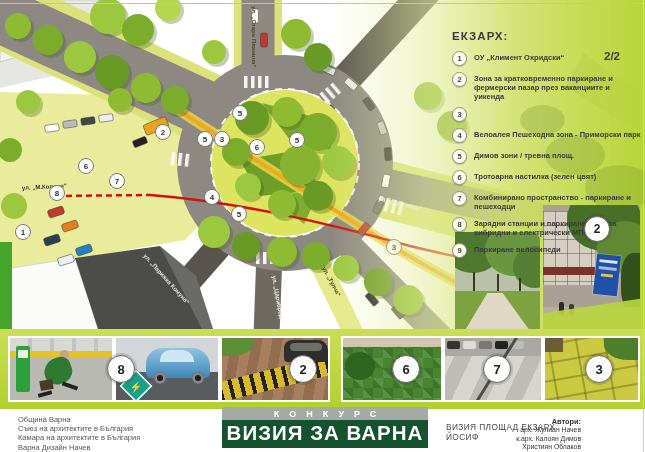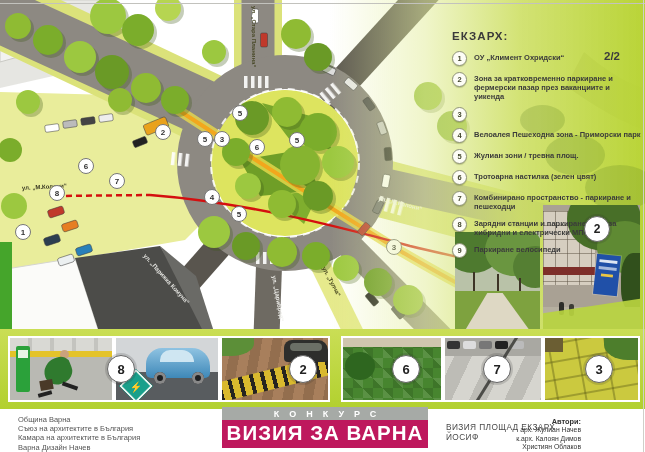--- a/index.html
+++ b/index.html
@@ -36,21 +36,21 @@
          box-shadow:0 0 0 2px rgba(50,50,50,.18);display:flex;align-items:center;justify-content:center;
          font-size:13px;font-weight:bold;color:#222;}
   .badge.small{width:24px;height:24px;font-size:12px;}
 
   
   .footer{position:absolute;left:0;top:409px;width:589px;height:43px;background:#fff;}
   .orgs{position:absolute;left:18px;top:6px;font-size:7.5px;color:#555;line-height:9.2px;}
   .contest{position:absolute;left:222px;top:-2px;width:206px;text-align:center;}
   .contest-label{background:#a6aaa6;color:#fff;font-size:9px;font-weight:bold;
                  letter-spacing:10px;padding:2px 0 1px 10px;}
-  .contest-title{background:#be185d;color:#fff;font-size:20.5px;font-weight:bold;
+  .contest-title{background:#14532d;color:#fff;font-size:20.5px;font-weight:bold;
                  letter-spacing:1px;padding:1px 0 3px;}
   .project-title{position:absolute;left:446px;top:13px;font-size:8.3px;color:#4a4a4a;letter-spacing:.4px;}
   .authors{position:absolute;right:8px;top:9px;text-align:right;font-size:6.8px;color:#333;line-height:8.4px;}
   .authors .alabel{font-weight:bold;font-size:7.4px;}
 </style>
 </head>
 <body>
 
 <div class="poster">
 
@@ -350,21 +350,21 @@
         </li>
       <li>
           <span class="lnum">3</span>
         </li>
       <li>
           <span class="lnum">4</span>
           <span class="ltext">Велоалея Пешеходна зона - Приморски парк</span>
         </li>
       <li>
           <span class="lnum">5</span>
-          <span class="ltext">Жулиан зони / тревна площ.</span>
+          <span class="ltext">Димов зони / тревна площ.</span>
         </li>
       <li>
           <span class="lnum">6</span>
           <span class="ltext">Тротоарна настилка (зелен цвят)</span>
         </li>
       <li>
           <span class="lnum">7</span>
           <span class="ltext">Комбинирано пространство - паркиране и пешеходци</span>
         </li>
       <li>

